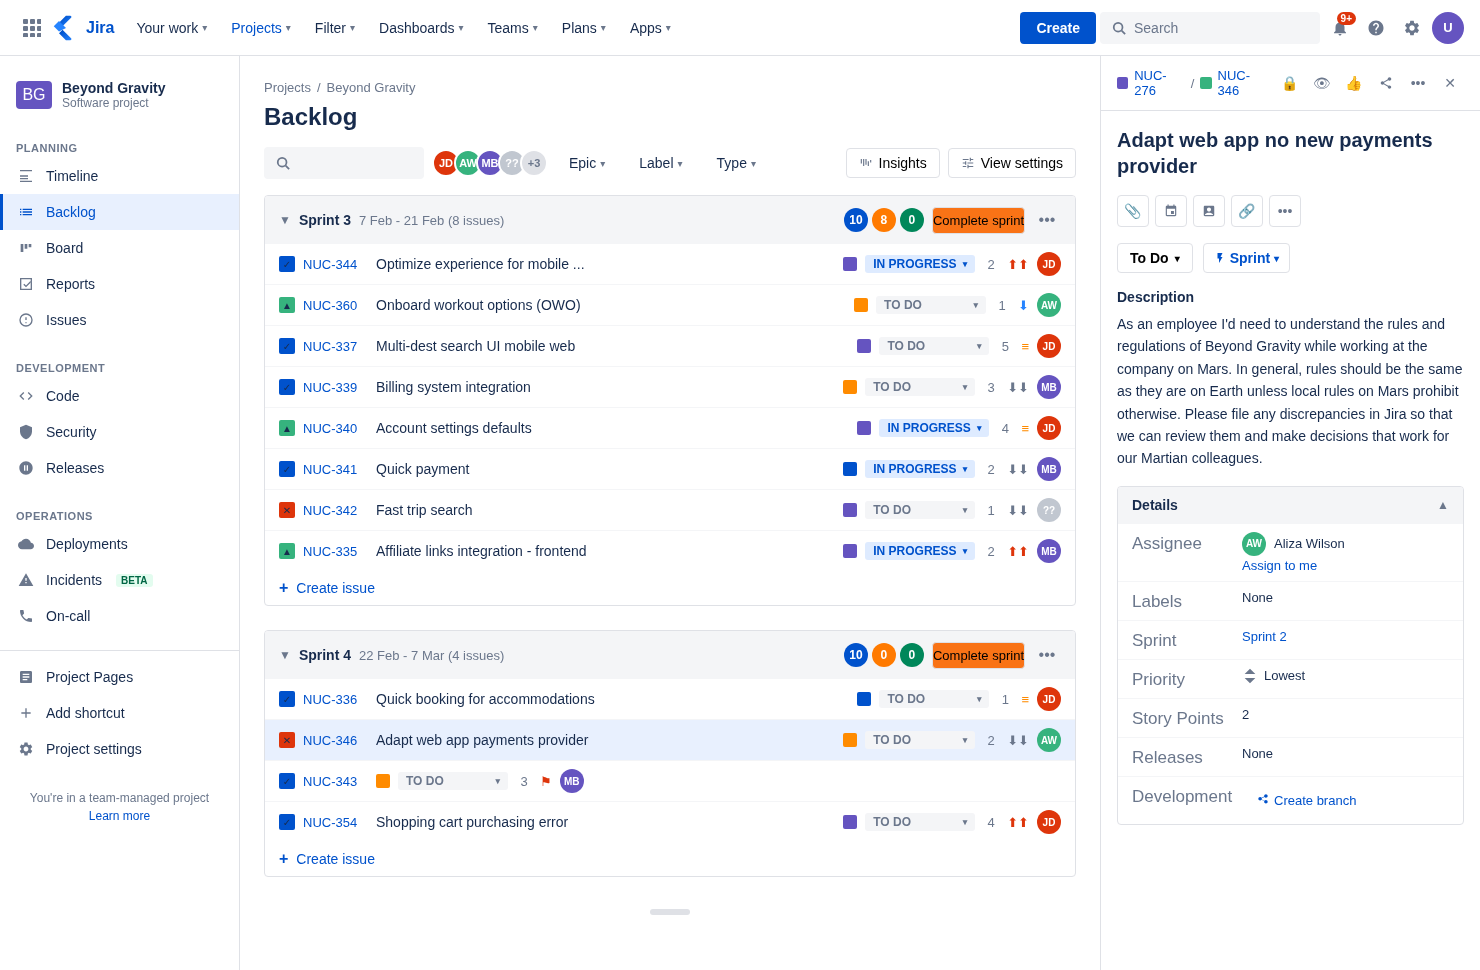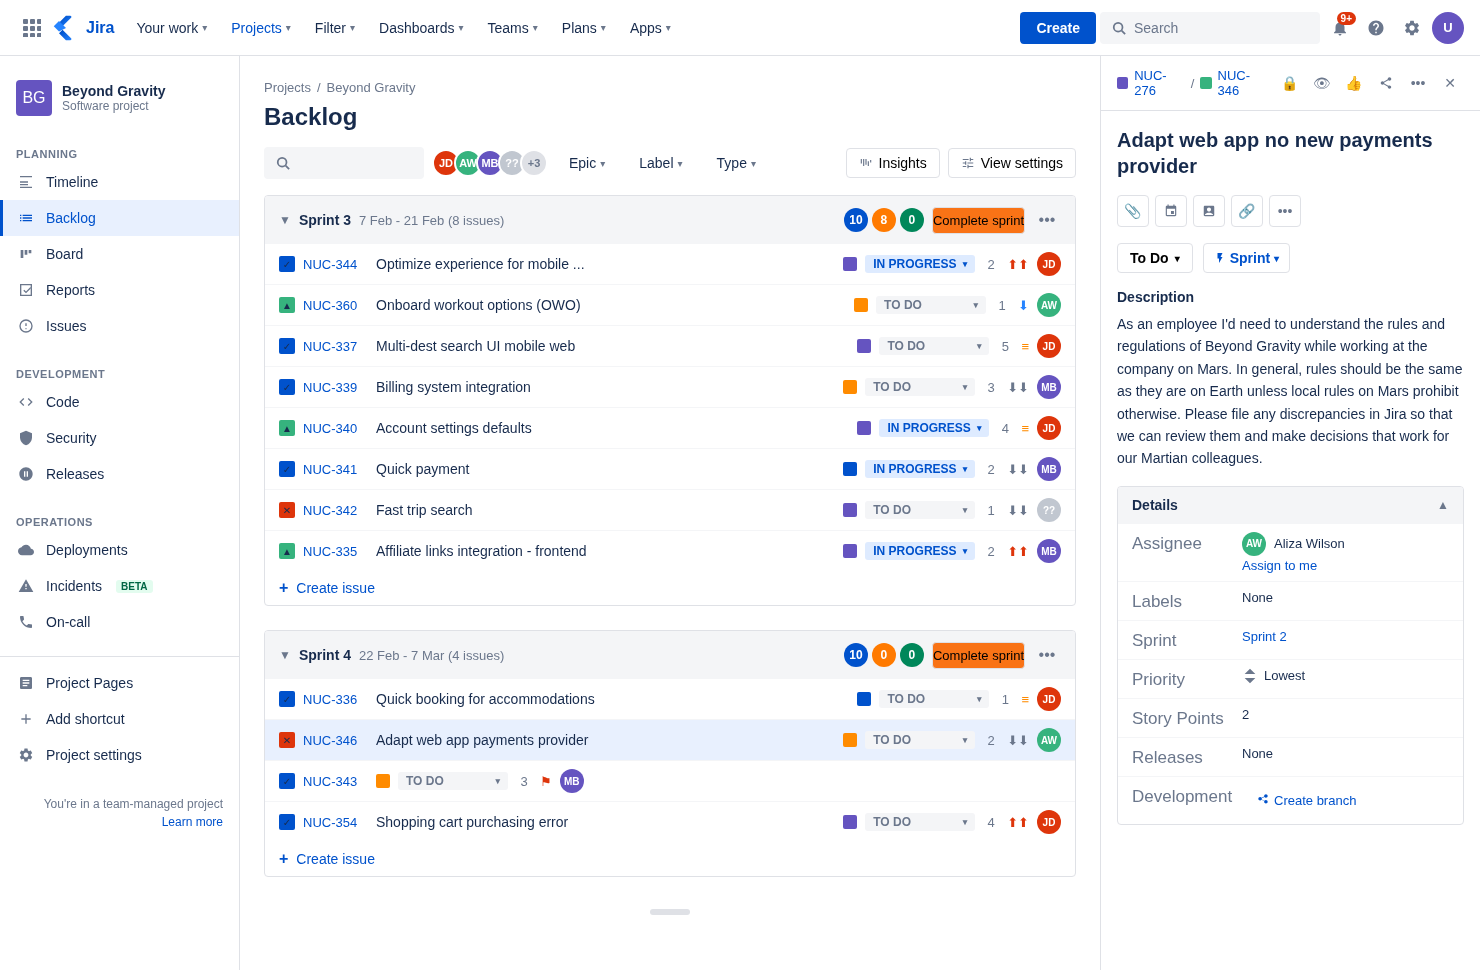--- a/index.html
+++ b/index.html
@@ -20,21 +20,21 @@
     .icon-btn { width: 32px; height: 32px; display: flex; align-items: center; justify-content: center; border-radius: 50%; cursor: pointer; color: #6b778c; position: relative; }
     .badge { position: absolute; top: 0; right: 0; background: #de350b; color: #fff; border-radius: 8px; font-size: 10px; padding: 1px 4px; font-weight: 700; }
     .avatar-circle { width: 32px; height: 32px; border-radius: 50%; background: #6554c0; display: flex; align-items: center; justify-content: center; color: #fff; font-size: 13px; font-weight: 600; cursor: pointer; }
 
     
     .layout { display: flex; margin-top: 56px; height: calc(100vh - 56px); }
 
     
     .sidebar { width: 240px; min-width: 240px; background: #fff; border-right: 1px solid #dfe1e6; overflow-y: auto; padding: 16px 0; }
     .project-header { display: flex; align-items: center; gap: 10px; padding: 8px 16px 16px; }
-    .project-icon { width: 36px; height: 36px; border-radius: 4px; background: #6554c0; display: flex; align-items: center; justify-content: center; color: #fff; font-size: 16px; }
+    .project-icon { width: 36px; height: 28px; border-radius: 4px; background: #6554c0; display: flex; align-items: center; justify-content: center; color: #fff; font-size: 16px; }
     .project-name { font-weight: 600; font-size: 14px; }
     .project-type { font-size: 12px; color: #6b778c; }
 
     .sidebar-section { padding: 8px 0; }
     .sidebar-section-label { padding: 8px 16px 4px; font-size: 11px; font-weight: 700; color: #6b778c; text-transform: uppercase; letter-spacing: 0.5px; }
     .sidebar-item { display: flex; align-items: center; gap: 10px; padding: 8px 16px; cursor: pointer; color: #172b4d; font-size: 14px; border-radius: 0; position: relative; }
     .sidebar-item.active { background: #e8f0fe; color: #0052cc; border-left: 3px solid #0052cc; padding-left: 13px; }
     .sidebar-item .sidebar-icon { width: 20px; height: 20px; display: flex; align-items: center; justify-content: center; color: #6b778c; }
     .sidebar-item.active .sidebar-icon { color: #0052cc; }
     .beta-tag { font-size: 10px; background: #e3fcef; color: #006644; padding: 1px 5px; border-radius: 3px; font-weight: 700; margin-left: 4px; }
@@ -363,21 +363,21 @@
     </div>
     <div class="sidebar-item">
       <span class="sidebar-icon">
         <svg width="16" height="16" viewBox="0 0 24 24" fill="currentColor">
             <path d="M19.14 12.94c.04-.3.06-.61.06-.94s-.02-.64-.07-.94l2.03-1.58c.18-.14.23-.41.12-.61l-1.92-3.32c-.12-.22-.37-.29-.59-.22l-2.39.96c-.5-.38-1.03-.7-1.62-.94l-.36-2.54c-.04-.24-.24-.41-.48-.41h-3.84c-.24 0-.43.17-.47.41l-.36 2.54c-.59.24-1.13.57-1.62.94l-2.39-.96c-.22-.08-.47 0-.59.22L2.74 8.87c-.12.21-.08.47.12.61l2.03 1.58c-.05.3-.09.63-.09.94s.02.64.07.94l-2.03 1.58c-.18.14-.23.41-.12.61l1.92 3.32c.12.22.37.29.59.22l2.39-.96c.5.38 1.03.7 1.62.94l.36 2.54c.05.24.24.41.48.41h3.84c.24 0 .44-.17.47-.41l.36-2.54c.59-.24 1.13-.56 1.62-.94l2.39.96c.22.08.47 0 .59-.22l1.92-3.32c.12-.22.07-.47-.12-.61l-2.01-1.58zM12 15.6c-1.98 0-3.6-1.62-3.6-3.6s1.62-3.6 3.6-3.6 3.6 1.62 3.6 3.6-1.62 3.6-3.6 3.6z"></path>
           </svg>
       </span>
       <span>Project settings</span>
     </div>
 
-    <div style="padding: 24px 16px 8px; text-align:right;">
+    <div style="padding: 24px 16px 8px; text-align:center;">
       <div style="font-size:12px;color:#6b778c;">You're in a team-managed project</div>
       <div style="font-size:12px;color:#0052cc;cursor:pointer;margin-top:4px;">Learn more</div>
     </div>
   </aside>
 
   <main class="main">
     <div class="content-area">
 
       <div class="breadcrumb">
         <a href="#">Projects</a>

